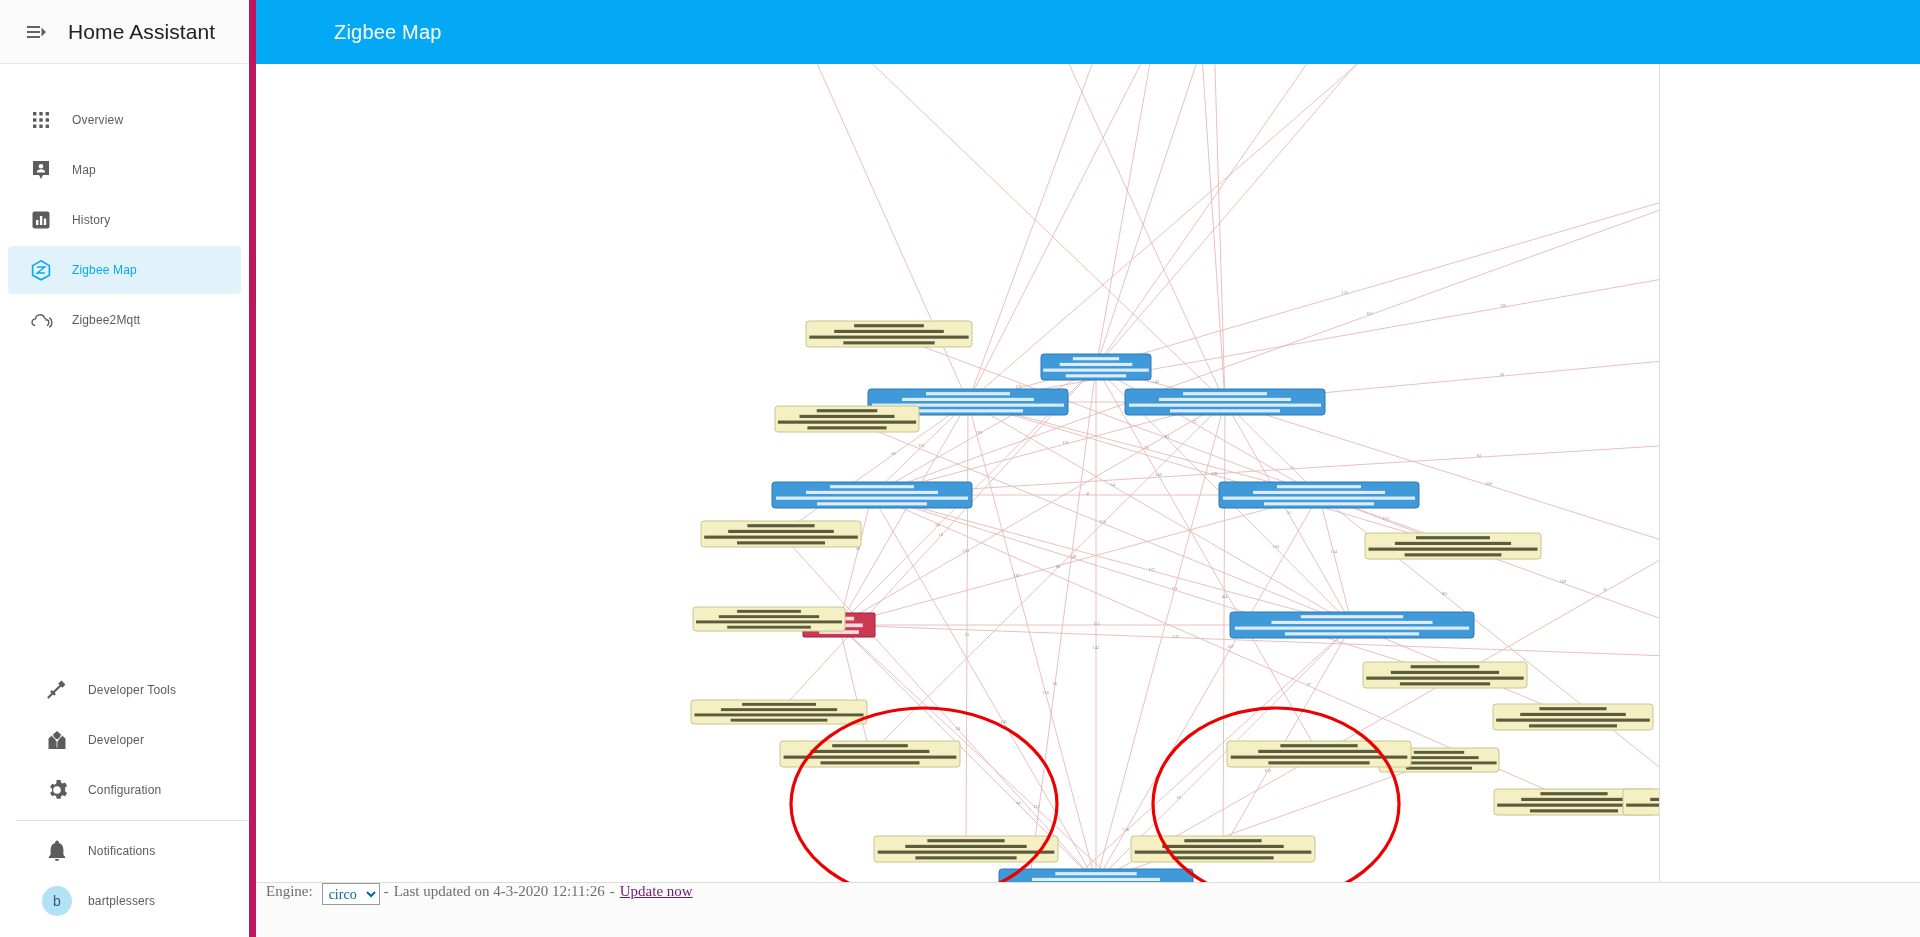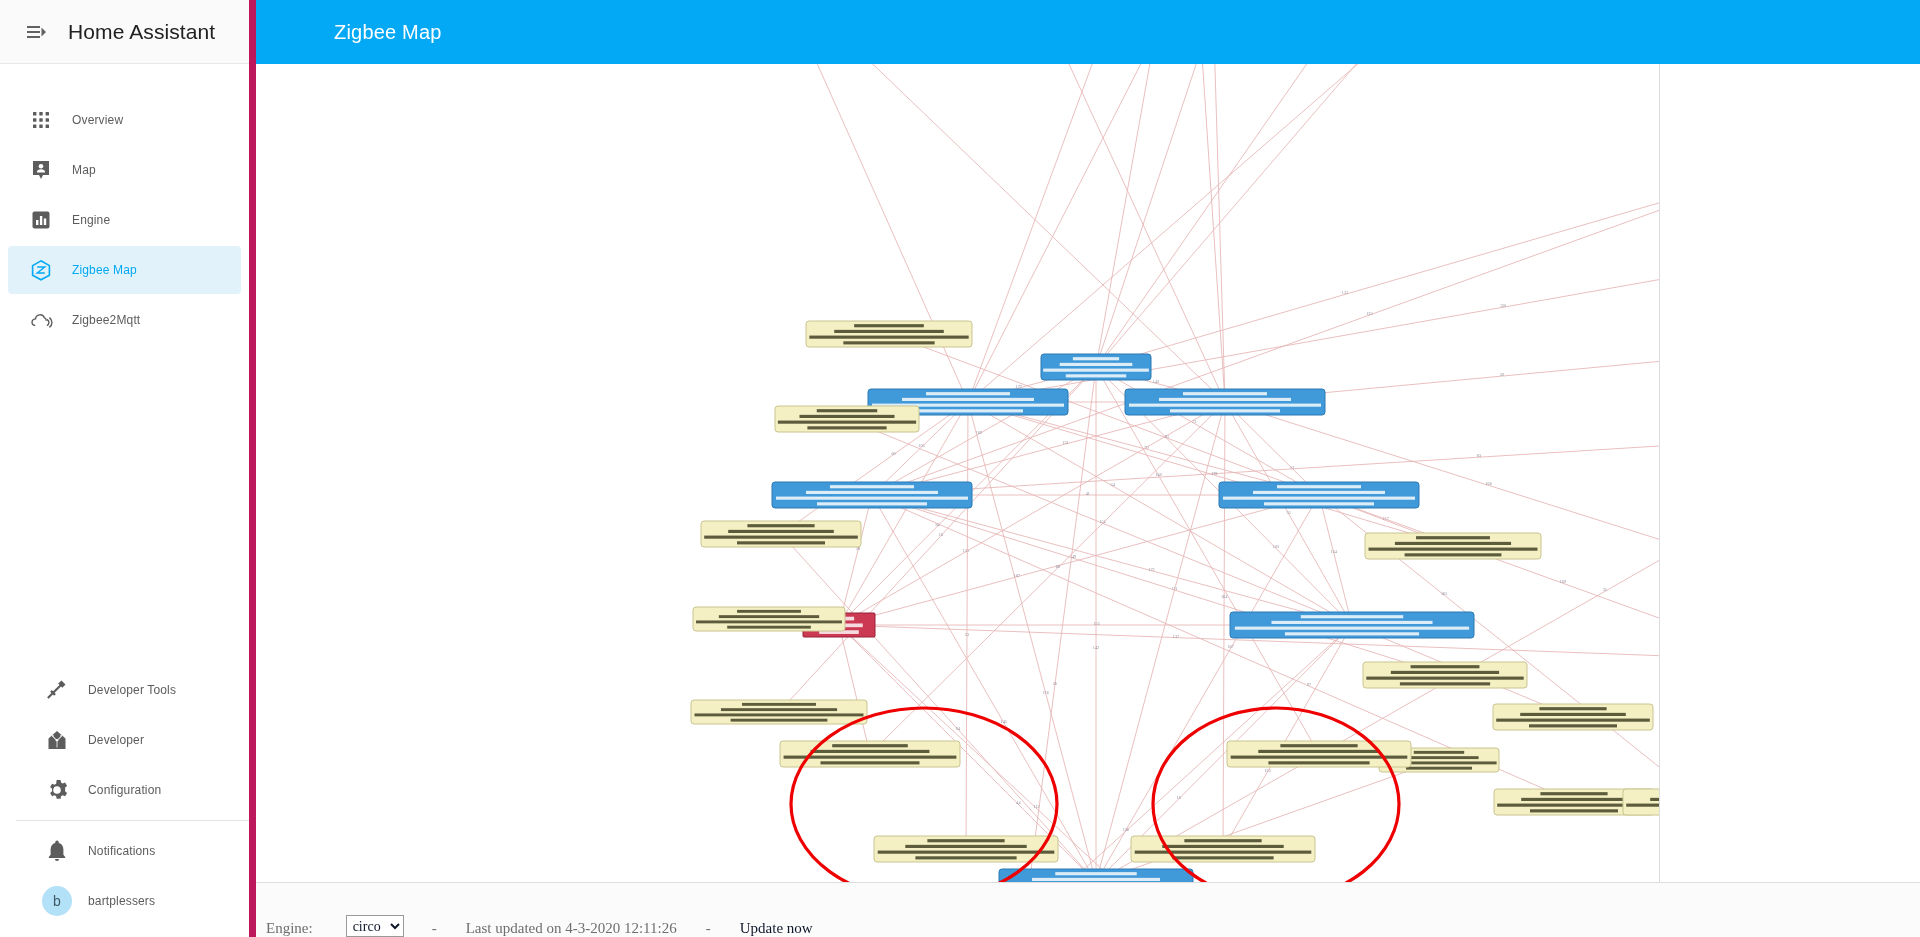--- a/index.html
+++ b/index.html
@@ -81,33 +81,33 @@
     border-right: 1px solid #dcdcdc;
     overflow: hidden; background: #fff;
   }
   .graph-svg { position: absolute; left: 0; top: 0; }
 
   
   .statusbar {
     height: 55px; min-height: 55px;
     border-top: 1px solid #dedede;
     background: #fbfbfb;
-    display: flex; align-items: flex-end;
+    display: flex; align-items: flex-start;
     padding-left: 10px;
     font-family: "Liberation Serif", serif;
-    font-size: 15px; color: #6e6e6e; gap: 24px;
+    font-size: 15px; color: #6e6e6e;
   }
   .statusbar .seg { margin-right: 5px; white-space: nowrap; }
   .engine-select {
     font-family: "Liberation Serif", serif;
     font-size: 14px; padding: 1px 2px;
-    border: 1px solid #9a9a9a; background: #fff; color: #0f172a;
+    border: 1px solid #9a9a9a; background: #fff; color: #0369a1;
     height: 22px; margin: 0 4px; cursor: pointer;
   }
-  .update-link { color: #0f172a; cursor: pointer; }
+  .update-link { color: #701a75; text-decoration: underline; cursor: pointer; }
 </style>
 </head>
 <body>
 
 <div class="app">
 
   <aside class="sidebar">
 
     <div class="sidebar-header">
       <div class="menu-btn">
@@ -155,21 +155,21 @@
         <span class="nav-icon">
           <svg viewBox="0 0 24 24">
             <rect x="3.5" y="3.5" width="17" height="17" rx="2" fill="#5c5c5c"></rect>
             <g fill="#fff">
                 <rect x="7" y="12" width="2.4" height="5"></rect>
                 <rect x="10.9" y="8" width="2.4" height="9"></rect>
                 <rect x="14.8" y="10.5" width="2.4" height="6.5"></rect>
               </g>
           </svg>
         </span>
-        <span class="nav-label">Engine</span>
+        <span class="nav-label">History</span>
       </div>
 
 
       <div class="nav-item active">
         <span class="nav-icon">
           <svg viewBox="0 0 24 24">
             <path fill="none" stroke="#03a9f4" stroke-width="1.6" d="M12 2.8L20.4 7.6v9.6L12 21.8 3.6 17.2V7.6z"></path>
             <path fill="none" stroke="#03a9f4" stroke-width="1.4" d="M8.2 9h7.6l-7.6 6h7.6"></path>
           </svg>
         </span>

